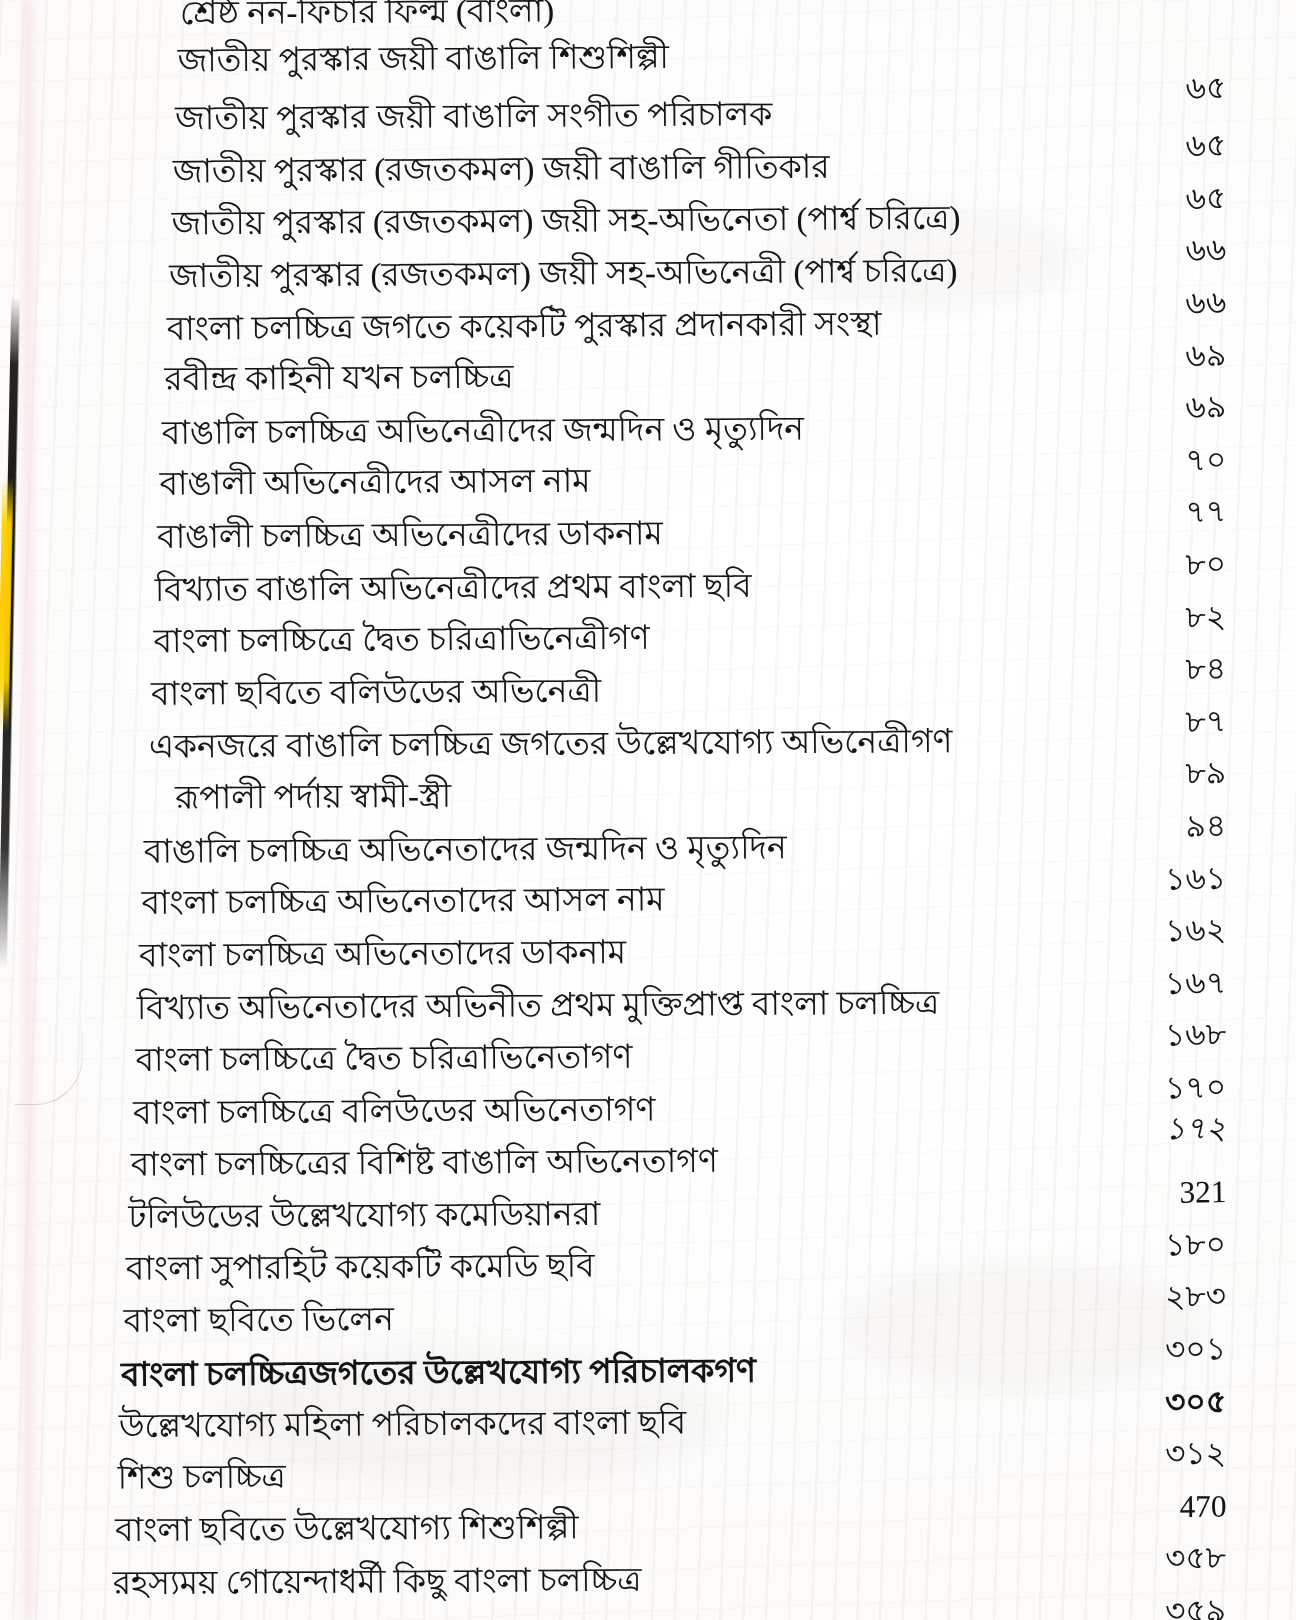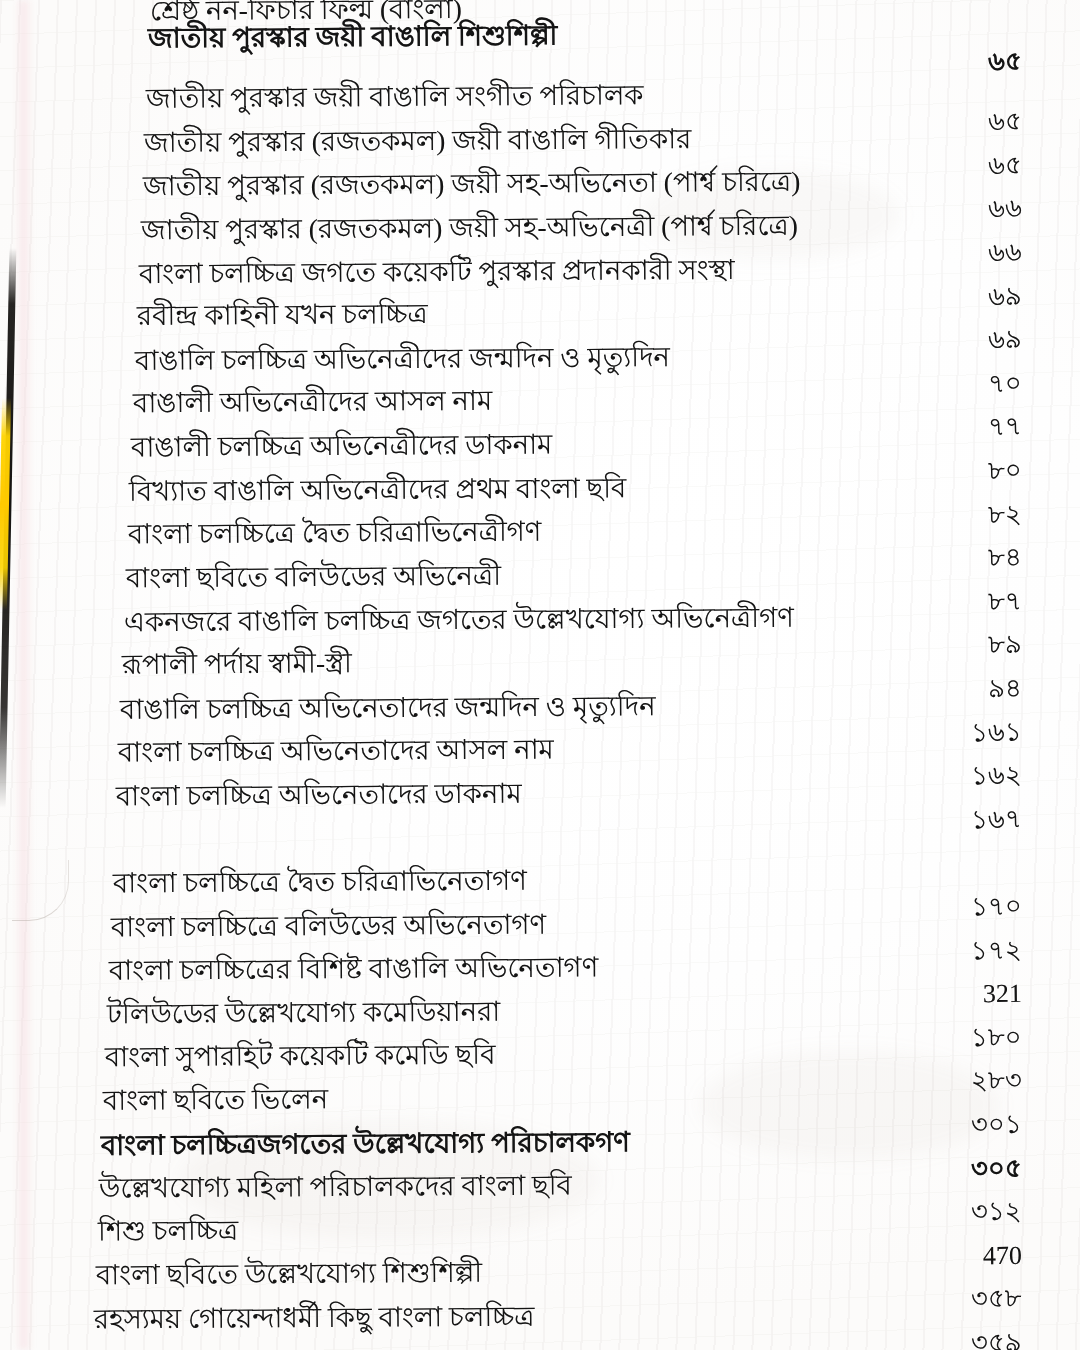--- a/index.html
+++ b/index.html
@@ -149,21 +149,21 @@
 
   <div class="edge-pink"></div>
   <div class="spine-dark"></div>
   <div class="spine-yellow"></div>
   <div class="edge-curl"></div>
 
   <div class="toc" id="toc">
       <div class="toc-row" style="top: -4px;">
         <span class="entry-title" style="left: 150px; top: 0px; transform: rotate(-0.42deg);">শ্রেষ্ঠ নন-ফিচার ফিল্ম (বাংলা)</span>
       </div>
-      <div class="toc-row" style="top: 23px; font-weight: bold;">
+      <div class="toc-row" style="top: 35px;">
         <span class="entry-title" style="left: 148.129px; top: 0px; transform: rotate(-0.418deg);">জাতীয় পুরস্কার জয়ী বাঙালি শিশুশিল্পী</span>
         <span class="entry-page" style="right: 58px; top: 26px; transform: rotate(-1.755deg);">৬৫</span>
       </div>
       <div class="toc-row" style="top: 83.2px;">
         <span class="entry-title" style="left: 146.258px; top: 0px; transform: rotate(-0.417deg);">জাতীয় পুরস্কার জয়ী বাঙালি সংগীত পরিচালক</span>
         <span class="entry-page" style="right: 58px; top: 26px; transform: rotate(-1.71deg);">৬৫</span>
       </div>
       <div class="toc-row" style="top: 126.8px;">
         <span class="entry-title" style="left: 144.387px; top: 0px; transform: rotate(-0.415deg);">জাতীয় পুরস্কার (রজতকমল) জয়ী বাঙালি গীতিকার</span>
         <span class="entry-page" style="right: 58px; top: 26px; transform: rotate(-1.665deg);">৬৫</span>
@@ -205,43 +205,47 @@
         <span class="entry-page" style="right: 58px; top: 26px; transform: rotate(-1.258deg);">৮৪</span>
       </div>
       <div class="toc-row" style="top: 562.8px;">
         <span class="entry-title" style="left: 125.677px; top: 0px; transform: rotate(-0.399deg);">বাংলা ছবিতে বলিউডের অভিনেত্রী</span>
         <span class="entry-page" style="right: 58px; top: 26px; transform: rotate(-1.213deg);">৮৭</span>
       </div>
       <div class="toc-row" style="top: 606.4px;">
         <span class="entry-title" style="left: 123.806px; top: 0px; transform: rotate(-0.397deg);">একনজরে বাঙালি চলচ্চিত্র জগতের উল্লেখযোগ্য অভিনেত্রীগণ</span>
         <span class="entry-page" style="right: 58px; top: 26px; transform: rotate(-1.168deg);">৮৯</span>
       </div>
-      <div class="toc-row" style="top: 650px;">
+      <div class="toc-row" style="top: 650px; margin-left: 24px;">
         <span class="entry-title" style="left: 121.935px; top: 0px; transform: rotate(-0.396deg);">রূপালী পর্দায় স্বামী-স্ত্রী</span>
         <span class="entry-page" style="right: 58px; top: 26px; transform: rotate(-1.123deg);">৯৪</span>
       </div>
       <div class="toc-row" style="top: 693.6px;">
         <span class="entry-title" style="left: 120.065px; top: 0px; transform: rotate(-0.394deg);">বাঙালি চলচ্চিত্র অভিনেতাদের জন্মদিন ও মৃত্যুদিন</span>
         <span class="entry-page" style="right: 58px; top: 26px; transform: rotate(-1.077deg);">১৬১</span>
       </div>
       <div class="toc-row" style="top: 737.2px;">
         <span class="entry-title" style="left: 118.194px; top: 0px; transform: rotate(-0.393deg);">বাংলা চলচ্চিত্র অভিনেতাদের আসল নাম</span>
         <span class="entry-page" style="right: 58px; top: 26px; transform: rotate(-1.032deg);">১৬২</span>
       </div>
       <div class="toc-row" style="top: 780.8px;">
         <span class="entry-title" style="left: 116.323px; top: 0px; transform: rotate(-0.391deg);">বাংলা চলচ্চিত্র অভিনেতাদের ডাকনাম</span>
         <span class="entry-page" style="right: 58px; top: 26px; transform: rotate(-0.987deg);">১৬৭</span>
       </div>
+      <div class="toc-row" style="top: 824.4px;">
+        <span class="entry-title" style="left: 114.452px; top: 0px; transform: rotate(-0.389deg);">বিখ্যাত অভিনেতাদের অভিনীত প্রথম মুক্তিপ্রাপ্ত বাংলা চলচ্চিত্র</span>
+        <span class="entry-page" style="right: 58px; top: 26px; transform: rotate(-0.942deg);">১৬৮</span>
+      </div>
       <div class="toc-row" style="top: 868px;">
         <span class="entry-title" style="left: 112.581px; top: 0px; transform: rotate(-0.388deg);">বাংলা চলচ্চিত্রে দ্বৈত চরিত্রাভিনেতাগণ</span>
         <span class="entry-page" style="right: 58px; top: 26px; transform: rotate(-0.897deg);">১৭০</span>
       </div>
       <div class="toc-row" style="top: 911.6px;">
         <span class="entry-title" style="left: 110.71px; top: 0px; transform: rotate(-0.386deg);">বাংলা চলচ্চিত্রে বলিউডের অভিনেতাগণ</span>
-        <span class="entry-page" style="right: 58px; top: 26px; transform: rotate(-0.852deg);">১৭২</span>
+        <span class="entry-page" style="right: 58px; top: 16px; transform: rotate(-0.852deg); font-style: italic;">১৭২</span>
       </div>
       <div class="toc-row" style="top: 955.2px;">
         <span class="entry-title" style="left: 108.839px; top: 0px; transform: rotate(-0.385deg);">বাংলা চলচ্চিত্রের বিশিষ্ট বাঙালি অভিনেতাগণ</span>
         <span class="entry-page" style="right: 58px; top: 26px; transform: rotate(-0.806deg);">321</span>
       </div>
       <div class="toc-row" style="top: 998.8px;">
         <span class="entry-title" style="left: 106.968px; top: 0px; transform: rotate(-0.383deg);">টলিউডের উল্লেখযোগ্য কমেডিয়ানরা</span>
         <span class="entry-page" style="right: 58px; top: 26px; transform: rotate(-0.761deg);">১৮০</span>
       </div>
       <div class="toc-row" style="top: 1042.4px;">

